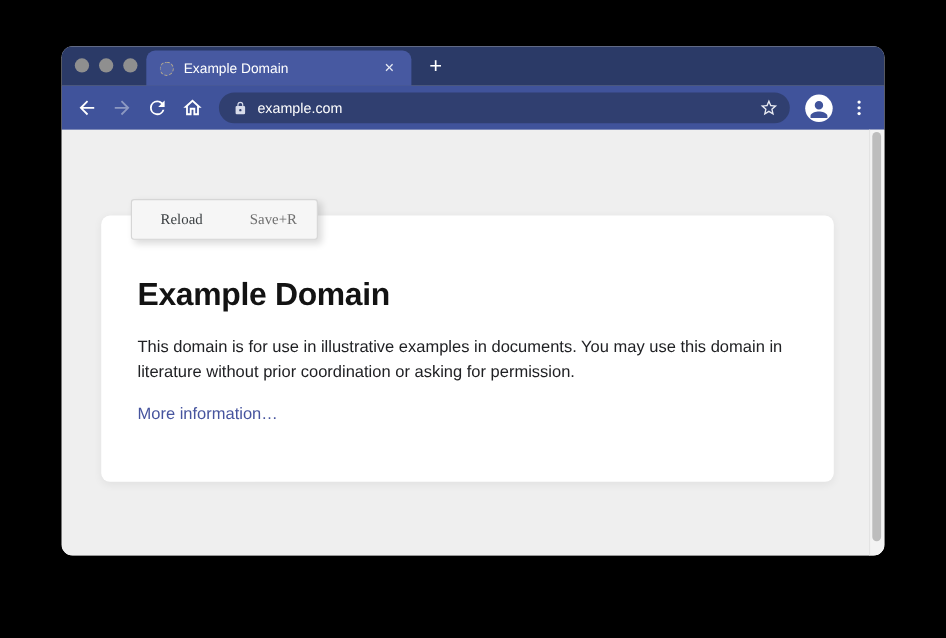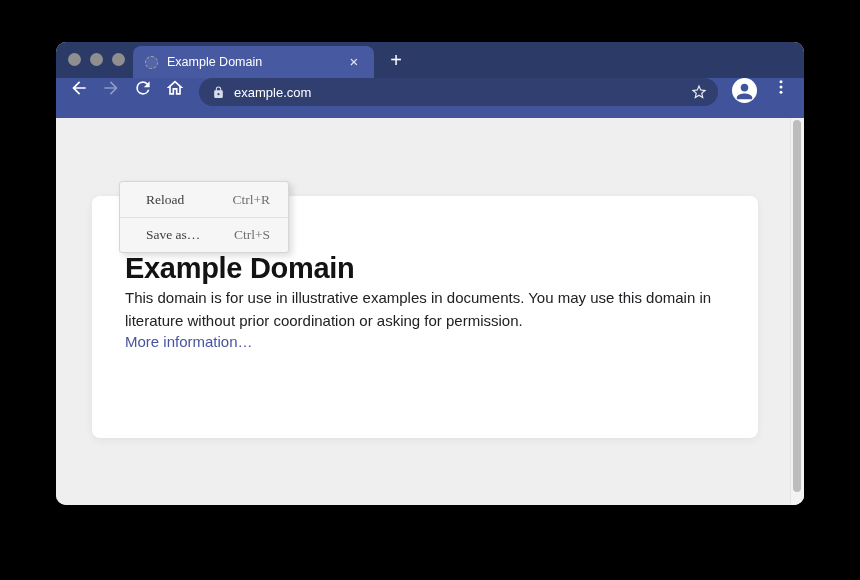--- a/index.html
+++ b/index.html
@@ -22,21 +22,21 @@
   .favicon { width:13px; height:13px; border-radius:50%; border:1.5px dashed #b3a98f;
              background:rgba(255,255,255,.08); flex:0 0 auto; }
   .tab-title { color:#fff; font-size:12.5px; margin-left:9px; white-space:nowrap;
                overflow:hidden; flex:1 1 auto; }
   .tab-close { color:#e9ecf5; font-size:15px; line-height:15px; width:16px; height:16px;
                text-align:center; border-radius:50%; cursor:pointer; flex:0 0 auto; }
   .new-tab { position:absolute; left:328px; top:7px; width:24px; height:24px; color:#fff;
              font-size:20px; line-height:22px; text-align:center; font-weight:300; }
 
   
-  .toolbar { height:40px; background:#40539b; display:flex; 
+  .toolbar { height:40px; background:#40539b; display:flex; align-items:center;
              padding:0 14px 0 13px; }
   .nav-icon { width:20px; height:20px; flex:0 0 auto; }
   .nav-icon + .nav-icon { margin-left:12px; }
   .nav-icon svg { width:20px; height:20px; display:block; }
   .omnibox { flex:1 1 auto; height:28px; margin:0 14px 0 14px; background:#303f70;
              border-radius:14px; display:flex; align-items:center; padding:0 10px 0 13px; }
   .omnibox .lock { width:13px; height:13px; flex:0 0 auto; }
   .omnibox .lock svg { width:13px; height:13px; display:block; }
   .url-text { color:#fff; font-size:13px; margin-left:9px; flex:1 1 auto; }
   .star { width:18px; height:18px; flex:0 0 auto; }
@@ -51,23 +51,23 @@
   .page { position:relative; height:387px; background:#efefef; }
   .scrollbar { position:absolute; right:0; top:0; width:14px; height:100%;
                background:#f3f3f3; border-left:1px solid #e3e3e3; }
   .scroll-thumb { position:absolute; right:3px; top:2px; width:8px; height:372px;
                   background:#bdbdbd; border-radius:4px; }
 
   .card { position:absolute; left:36px; top:78px; width:666px; height:242px;
           background:#fff; border-radius:8px; box-shadow:0 2px 8px rgba(0,0,0,.06);
           padding:56px 36px 0 33px; }
   .card h1 { font-size:29px; font-weight:700; color:#131313; letter-spacing:-.3px; }
-  .card p { margin-top:1px; font-size:15px; line-height:1.55; color:#202124;
+  .card p { margin-top:19px; font-size:15px; line-height:1.55; color:#202124;
             max-width:592px; }
-  .card a { display:inline-block; font-size:15px; color:#46549e;
+  .card a { display:inline-block; margin-top:17px; font-size:15px; color:#46549e;
             text-decoration:none; }
 
   
   .context-menu { position:absolute; left:63px; top:63px; width:170px; background:#f6f6f6;
                   border:1px solid #d6d6d6; border-radius:3px;
                   box-shadow:3px 3px 7px rgba(0,0,0,.14); z-index:5; }
   .menu-item { height:35px; display:flex; align-items:center; padding:0 18px 0 26px;
                cursor:default;font-family:Liberation Serif, serif; }
   .menu-item + .menu-item { border-top:1px solid #e1e1e1; }
   .menu-label { font-size:13.5px; color:#3c4043; }
@@ -145,25 +145,21 @@
 
       <div class="card">
         <h1>Example Domain</h1>
         <p>This domain is for use in illustrative examples in documents. You may use this domain in literature without prior coordination or asking for permission.</p>
         <a href="#">More information…</a>
       </div>
 
       <div class="context-menu">
         <div class="menu-item">
           <span class="menu-label">Reload</span>
-          <span class="menu-shortcut">Ctrl+R</span>
-        </div>
-        <div class="menu-item">
-          <span class="menu-label">Save as…</span>
-          <span class="menu-shortcut">Ctrl+S</span>
+          <span class="menu-shortcut">Save+R</span>
         </div>
       </div>
 
       <div class="scrollbar">
         <div class="scroll-thumb"></div>
       </div>
     </div>
 
   </div>
 </div>

